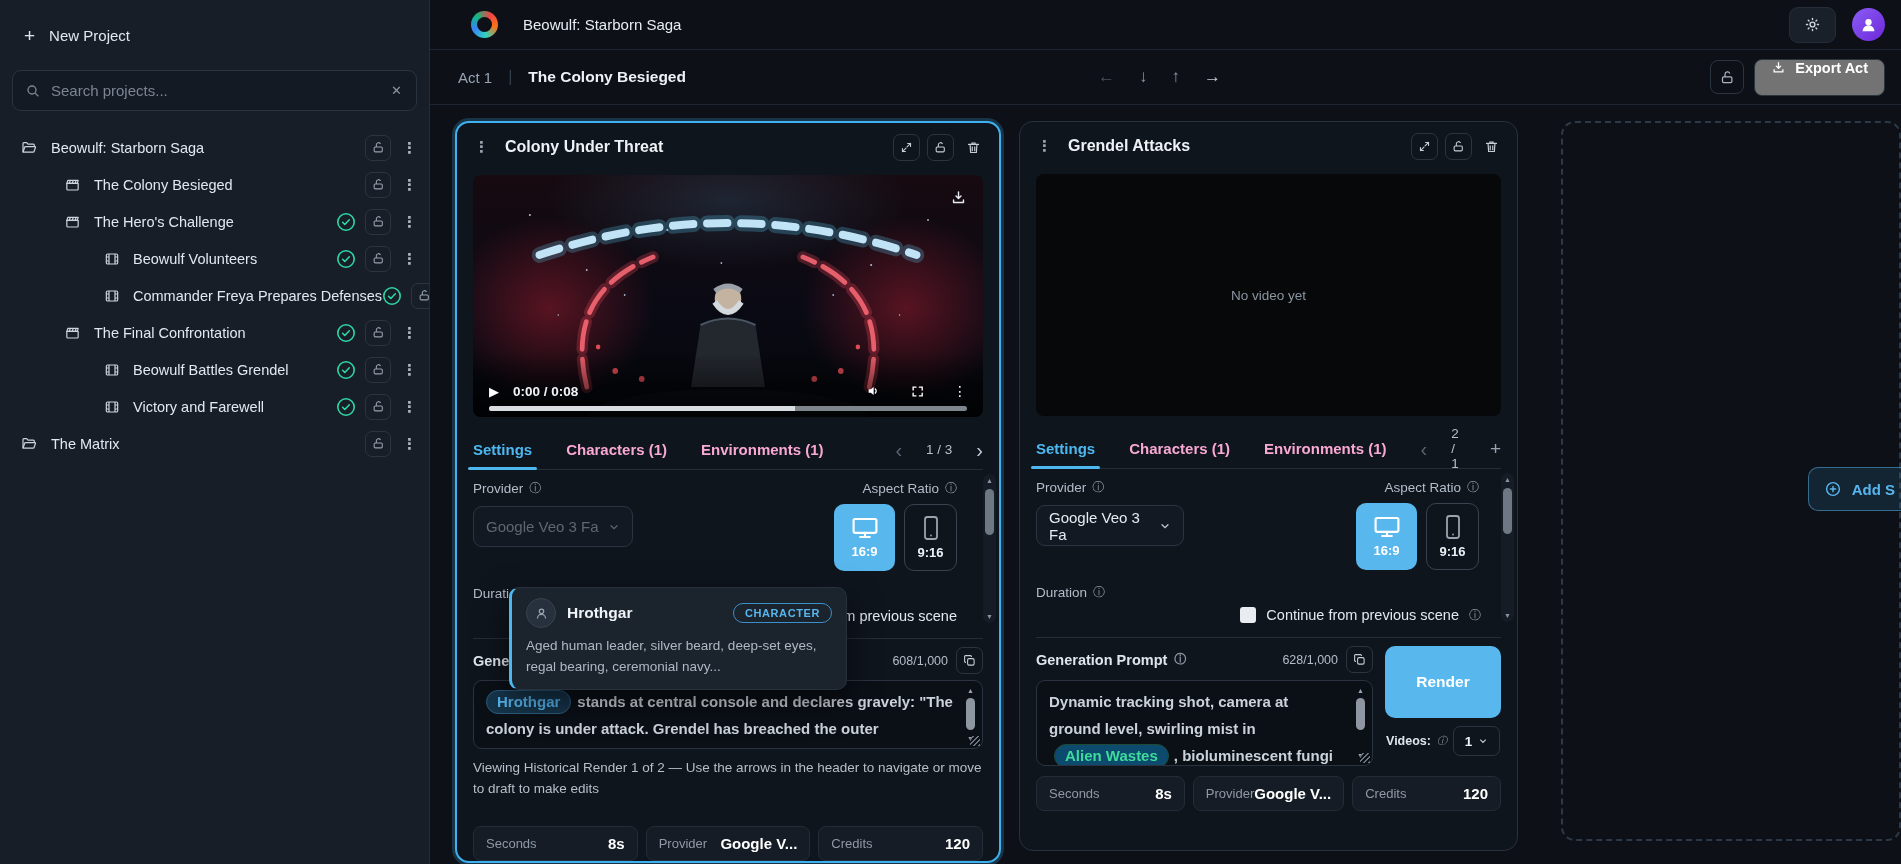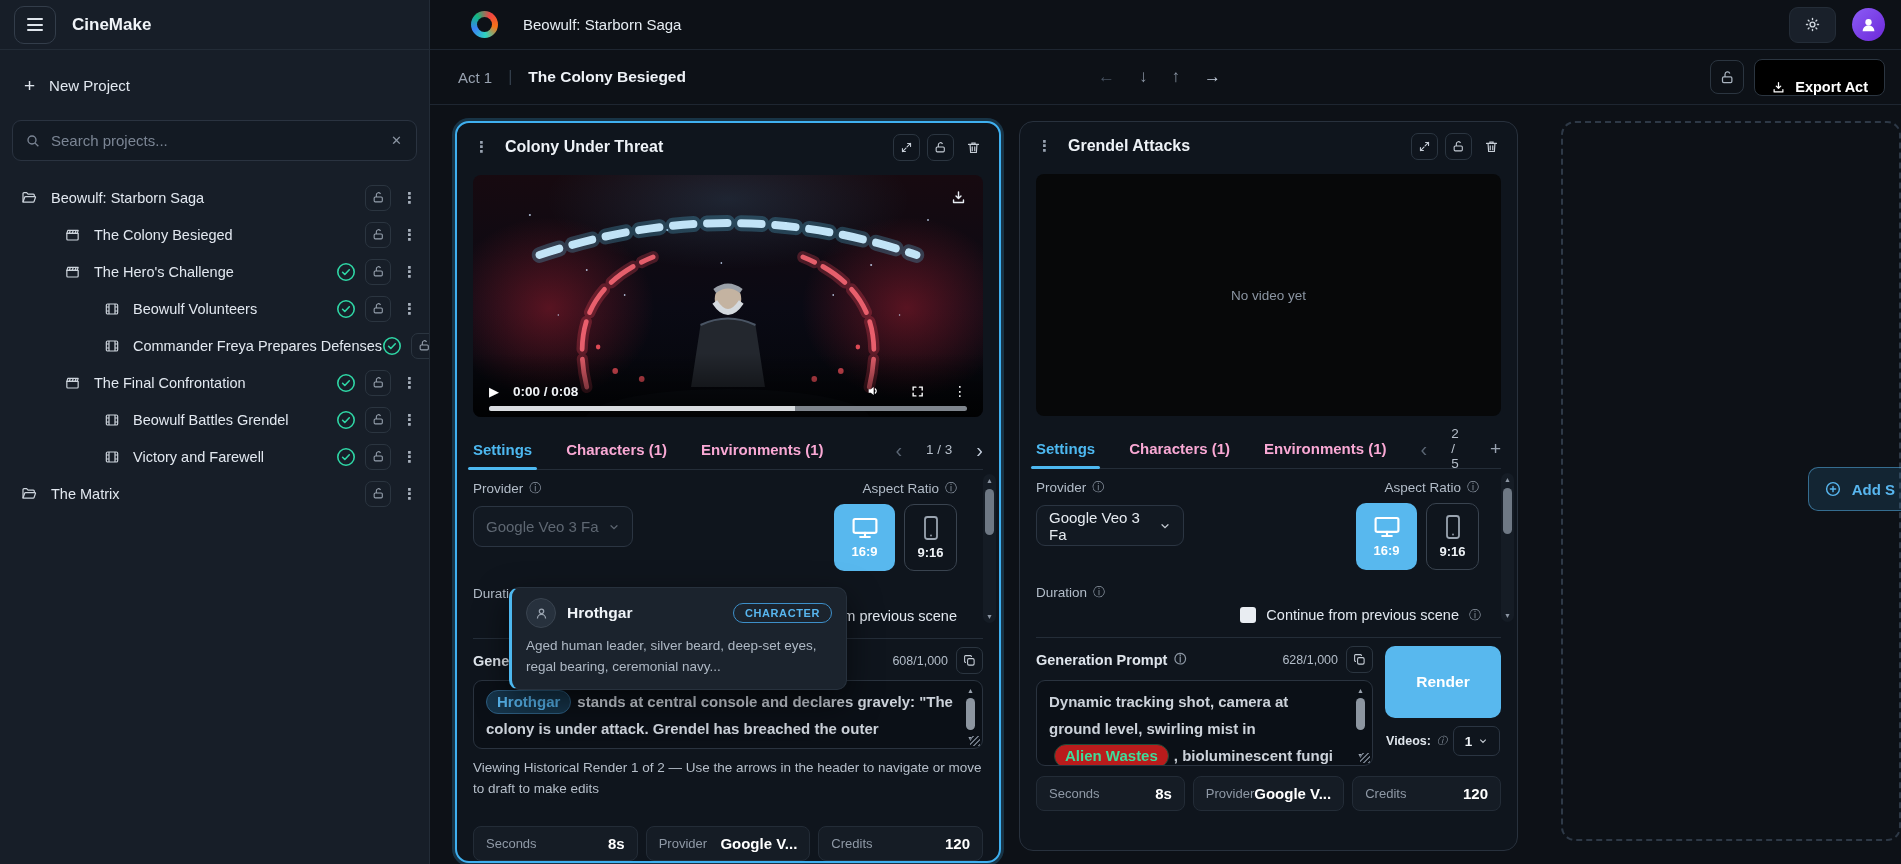--- a/index.html
+++ b/index.html
@@ -56,21 +56,21 @@
 
   .act-header { height:55px; display:flex; align-items:center; padding:0 16px; border-bottom:1px solid #1e2631; position:relative; }
   .act-label { color:#98a2b0; font-size:15px; margin-left:12px; }
   .act-sep { color:#333e4c; margin:0 16px; font-size:16px; }
   .act-title { font-size:15.5px; font-weight:600; color:#eef2f7; }
   .nav-arrows { position:absolute; left:668px; display:flex; gap:24px; font-size:17px; }
   .nav-arrow { cursor:pointer; }
   .na-1 { color:#475261; } .na-2,.na-3 { color:#8b96a5; } .na-4 { color:#c2ccda; }
   .act-actions { margin-left:auto; display:flex; align-items:center; gap:10px; }
   .act-lock-btn { width:34px; height:34px; border:1px solid #2b3540; border-radius:8px; background:transparent; color:#aab4c0; display:flex; align-items:center; justify-content:center; cursor:pointer; }
-  .export-btn { height:37px; padding:0 16px; background:#000000; border:1px solid #2b3540; border-radius:8px; color:#fff; font-size:14.5px; font-weight:600; display:flex; align-items:flex-end; gap:9px; cursor:pointer; font-family:inherit; }
+  .export-btn { height:37px; padding:0 16px; background:#737373; border:1px solid #2b3540; border-radius:8px; color:#fff; font-size:14.5px; font-weight:600; display:flex; align-items:flex-start; gap:9px; cursor:pointer; font-family:inherit; }
 
   .content { flex:1; position:relative; overflow:hidden; padding:16px 0 0 25px; display:flex; align-items:flex-start; }
 
   
   .scene-card { background:#0f151d; border-radius:14px; display:flex; flex-direction:column; position:relative; overflow:hidden; }
   .card-1 { width:570px; height:742px; border:2px solid #3fb0f0; box-shadow:0 0 0 3px rgba(63,176,240,.22); overflow:visible; }
   .card-2 { width:521px; height:730px; border:1px solid #28313d; margin-left:18px; }
   .ghost-card { width:340px; height:720px; border:2px dashed #2e3947; border-radius:14px; margin-left:43px; flex-shrink:0; background:transparent; }
 
   .card-header { height:48px; display:flex; align-items:center; padding:0 14px; gap:8px; flex-shrink:0; }
@@ -144,21 +144,21 @@
 
   .prompt-head { display:flex; align-items:center; gap:8px; }
   .ph-margin { margin:8px 16px 0; }
   .ph-label { font-size:14.5px; font-weight:700; color:#dfe5ec; display:flex; align-items:center; gap:7px; white-space:nowrap; }
   .ph-count { margin-left:auto; font-size:12.5px; color:#b3bdc9; }
   .copy-btn { width:27px; height:27px; border:1px solid #2b3540; border-radius:7px; background:transparent; color:#c6cdd6; display:flex; align-items:center; justify-content:center; cursor:pointer; }
 
   .prompt-box { height:84px; background:#0b1017; border:1px solid #2a333f; border-radius:9px; padding:7px 28px 0 12px; position:relative; overflow:hidden; font-size:15px; font-weight:600; color:#ccd2da; line-height:27px; cursor:text; }
   .pb-margin { margin:6px 16px 0; }
   .chip-cyan { display:inline-block; background:#16354b; border:1px solid #2d5d80; color:#58b6ef; border-radius:14px; padding:0 10px; line-height:22px; font-weight:700; margin-right:6px; }
-  .chip-green { display:inline-block; background:#b91c1c; border:1px solid #1f4a39; color:#3ddc9b; border-radius:14px; padding:0 10px; line-height:22px; font-weight:700; margin:0 5px; }
+  .chip-green { display:inline-block; background:#0c4a6e; border:1px solid #1f4a39; color:#3ddc9b; border-radius:14px; padding:0 10px; line-height:22px; font-weight:700; margin:0 5px; }
   .pb-scroll { position:absolute; top:4px; right:4px; bottom:4px; width:15px; display:flex; flex-direction:column; align-items:center; padding:2px 0; }
   .pb-scroll .scroll-thumb { width:9px; height:32px; background:#8d96a1; margin-top:4px; }
   .pb-scroll .scroll-arrow { color:#9aa3af; }
   .resize-grip { position:absolute; right:2px; bottom:2px; width:10px; height:10px; cursor:nwse-resize;
     background:repeating-linear-gradient(135deg, transparent 0 2px, #6b7480 2px 3.5px); }
 
   .helper-text { margin:8px 16px 17px; font-size:13.5px; color:#b6bfca; line-height:21px; }
 
   .stats { margin:10px 16px 0; display:flex; gap:8px; flex-shrink:0; }
   .stat { flex:1; height:35px; background:#151c25; border:1px solid #232c37; border-radius:8px; display:flex; align-items:center; justify-content:space-between; padding:0 12px; }
@@ -186,30 +186,20 @@
   .videos-select { width:47px; height:30px; border:1px solid #2b3542; border-radius:7px; background:transparent; color:#eef2f6; display:flex; align-items:center; justify-content:center; gap:6px; font-size:13.5px; font-weight:600; cursor:pointer; }
   .videos-select .chev { display:flex; color:#c6ccd4; }
 
   
   .add-scene-btn { position:absolute; right:0; top:467px; height:44px; padding:0 6px 0 15px; display:flex; align-items:center; gap:10px; background:rgba(59,141,199,.16); border:1px solid rgba(88,182,238,.5); border-right:none; border-radius:10px 0 0 10px; color:#58b6ef; font-size:15px; font-weight:600; z-index:20; cursor:pointer; font-family:inherit; }
 </style>
 </head>
 <body>
 
 <aside class="sidebar">
-  <div class="sb-header">
-    <button class="hamburger-btn">
-      <span class="hamburger-bars">
-          <i></i>
-          <i></i>
-          <i></i>
-        </span>
-    </button>
-    <span class="logo-text">CineMake</span>
-  </div>
 
   <nav class="sb-nav">
     <div class="sb-item">
       <span class="plus-glyph">+</span>
       <span>New Project</span>
     </div>
   </nav>
 
   <div class="search-wrap">
     <div class="search-box">
@@ -762,21 +752,21 @@
       <div class="video-empty">
         <span class="no-video-text">No video yet</span>
       </div>
 
       <div class="tabs">
         <span class="tab active">Settings</span>
         <span class="tab">Characters (1)</span>
         <span class="tab">Environments (1)</span>
         <span class="pager">
           <span class="pg-chev pg-left">‹</span>
-          <span class="pg-num">2 / 5</span>
+          <span class="pg-num">2 / 1</span>
           <span class="pg-plus">+</span>
         </span>
       </div>
 
       <div class="settings">
         <div class="settings-top">
           <div class="provider-col">
             <span class="field-label">
               <span>Provider</span>
               <i class="info-glyph">ⓘ</i>

